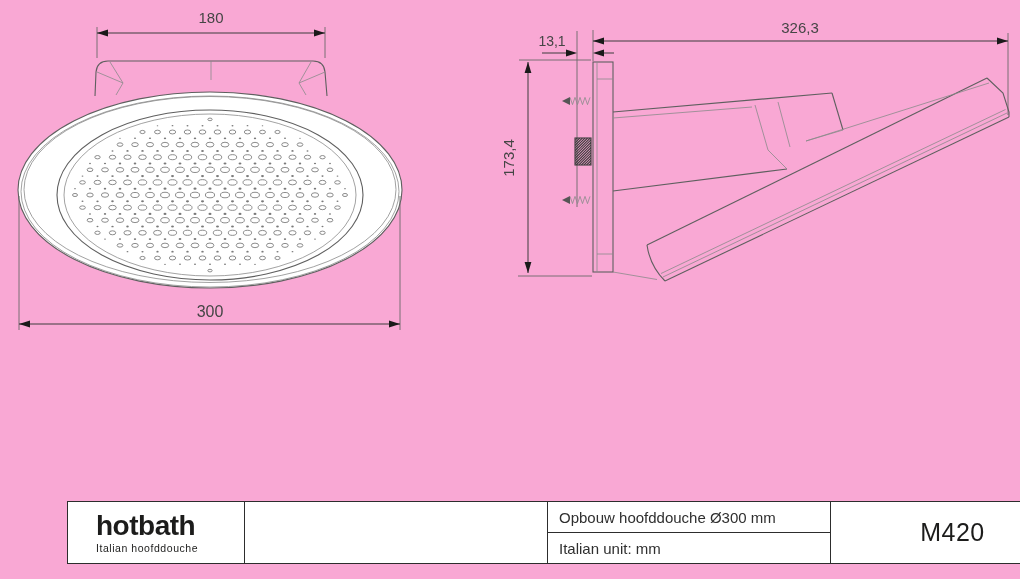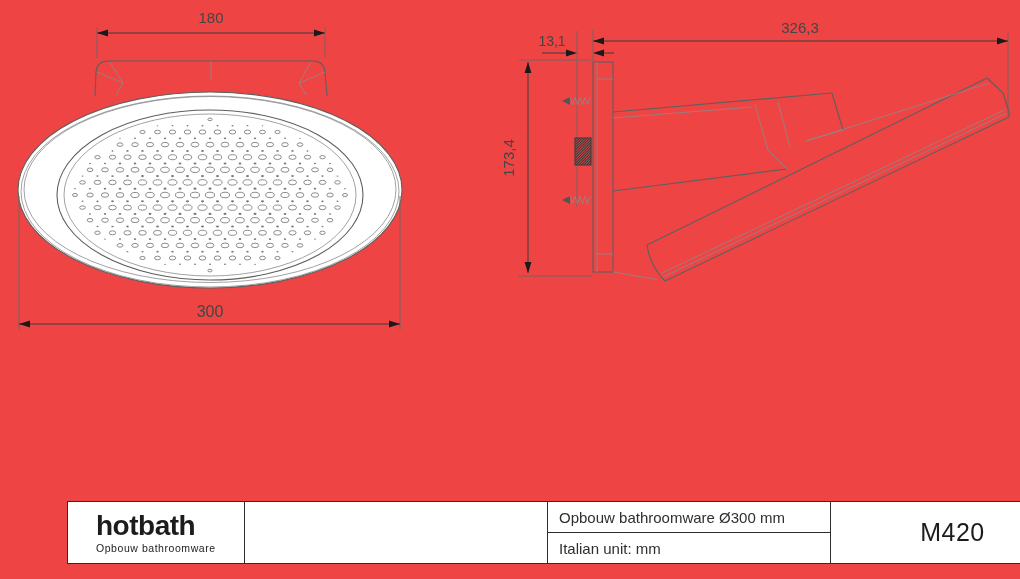--- a/index.html
+++ b/index.html
@@ -1,18 +1,18 @@
 <!DOCTYPE html>
 <html><head>
 <meta charset="utf-8">
 <style>
   html,body{margin:0;padding:0;background:#ffffff;}
   body{width:1020px;height:579px;position:relative;overflow:hidden;
        font-family:"Liberation Sans", sans-serif;}
-  .sheet{position:absolute;inset:0;background:#ef4444;}
+  .sheet{position:absolute;inset:0;background:#f9a8d4;}
   svg text{font-family:"Liberation Sans", sans-serif;}
 
   
   .title-block{position:absolute;left:23px;top:501px;width:1008px;height:63px;
     border:1.6px solid #2d2d2d;display:flex;box-sizing:border-box;background:#fff;margin-left:44px;}
   .tb-cell{box-sizing:border-box;height:100%;}
   .tb-logo{width:176px;display:flex;flex-direction:column;justify-content:center;padding-left:28px;}
   .brand{font-size:28px;font-weight:700;color:#1c1c1b;letter-spacing:-0.5px;line-height:1;}
   .tagline{font-size:10.5px;color:#1c1c1b;letter-spacing:0.55px;margin-top:2px;}
   .tb-empty{width:303px;border-left:1.4px solid #2d2d2d;}
@@ -523,22 +523,22 @@
         <path class="ln" d="M647,245 Q650,266 665,281"></path>
         <path class="ln-thin" d="M613,272 L657,279.5"></path>
       </g>
     </g>
   </svg>
 
   
   <div class="title-block">
     <div class="tb-cell tb-logo">
       <div class="brand">hotbath</div>
-      <div class="tagline">Opbouw bathroomware</div>
+      <div class="tagline">Italian hoofddouche</div>
     </div>
     <div class="tb-cell tb-empty"></div>
     <div class="tb-cell tb-info">
-      <div class="tb-row desc">Opbouw bathroomware Ø300 mm</div>
+      <div class="tb-row desc">Opbouw hoofddouche Ø300 mm</div>
       <div class="tb-row">Italian unit: mm</div>
     </div>
     <div class="tb-cell tb-model">M420</div>
   </div>
 </div>
 
 </body></html>

